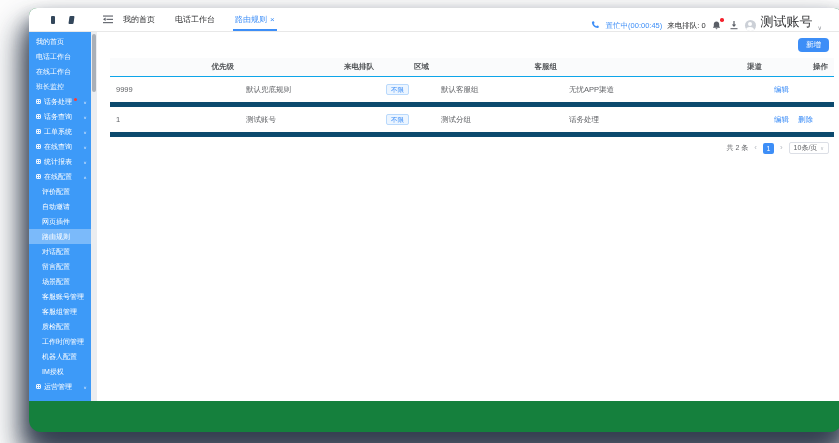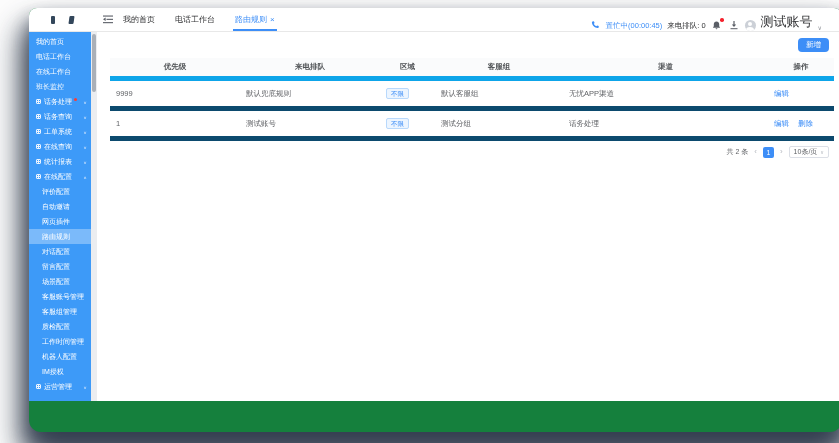--- a/index.html
+++ b/index.html
@@ -52,22 +52,22 @@
   .sb-sub.active { background:rgba(255,255,255,.32); }
   .sb-scroll { width:6px; background:#ebedf0; position:relative; }
   .sb-thumb { position:absolute; left:1px; top:2px; width:4px; height:58px; background:#aab0b8; border-radius:2px; cursor:pointer; }
 
   
   .content { flex:1; background:#fff; padding:6px 13px 0 13px; overflow:hidden; }
   .content-head { display:flex; justify-content:flex-end; height:20px; align-items:flex-start; }
   .btn-add { background:#3d8ef7; color:#fff; border:none; border-radius:4px; font-size:7.5px;
     padding:3px 8px; line-height:1; cursor:pointer; font-family:inherit; }
   table { width:100%; border-collapse:collapse; table-layout:fixed; }
-  th { font-size:7.5px; color:#515457; font-weight:bold; text-align:center; padding:4px 6px;
-    background:#fafbfc; border-bottom:5px solid #0ea5e9; white-space:nowrap; }
+  th { font-size:7.5px; color:#515457; font-weight:bold; text-align:right; padding:4px 6px;
+    background:#fafbfc; border-bottom:1px solid #0ea5e9; white-space:nowrap; }
   td { font-size:7.5px; color:#606266; padding:7px 6px; border-bottom:5px solid #0c4a6e; white-space:nowrap; }
   .tag { display:inline-block; font-size:6.5px; color:#3d8ef7; background:#ecf5ff; border:1px solid #b9d9fc;
     border-radius:2px; padding:1px 4px; line-height:1.1; }
   .op-link { color:#3d8ef7; cursor:pointer; margin-right:7px;text-align:right; }
   .pagination { display:flex; justify-content:flex-end; align-items:center; gap:6px; margin-top:5px; }
   .pg-total { font-size:7px; color:#606266; }
   .pg-arrow { font-size:8px; color:#b4b8bf; cursor:pointer; line-height:1; }
   .pg-page { width:11px; height:11px; background:#3d8ef7; color:#fff; font-size:7px; border-radius:2px;
     display:flex; align-items:center; justify-content:center; cursor:pointer; }
   .pg-size { display:flex; align-items:center; gap:3px; border:1px solid #dcdfe6; border-radius:2px;

